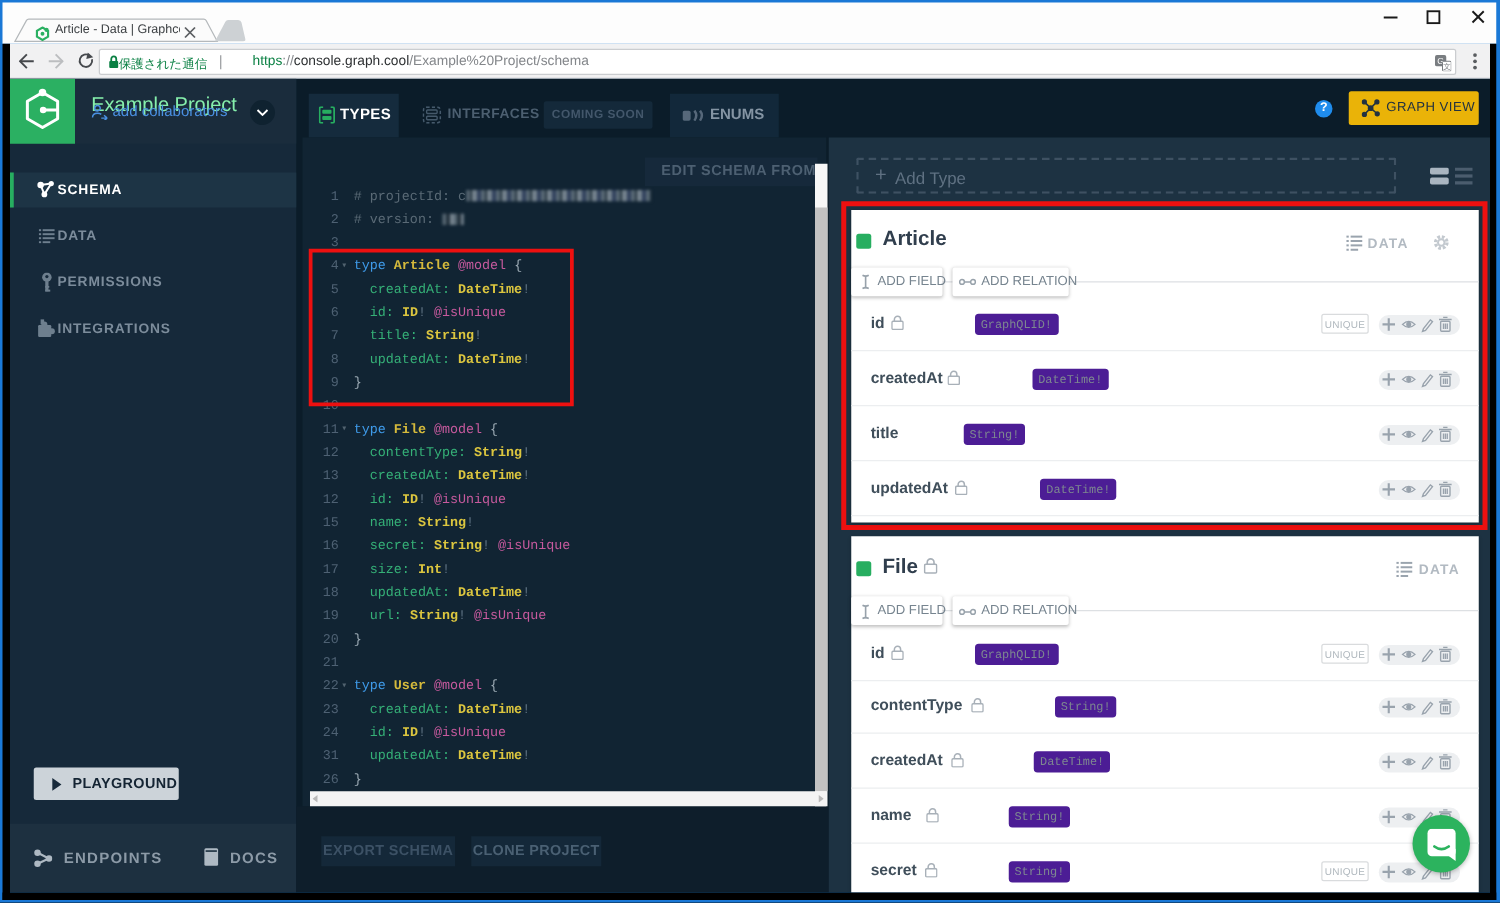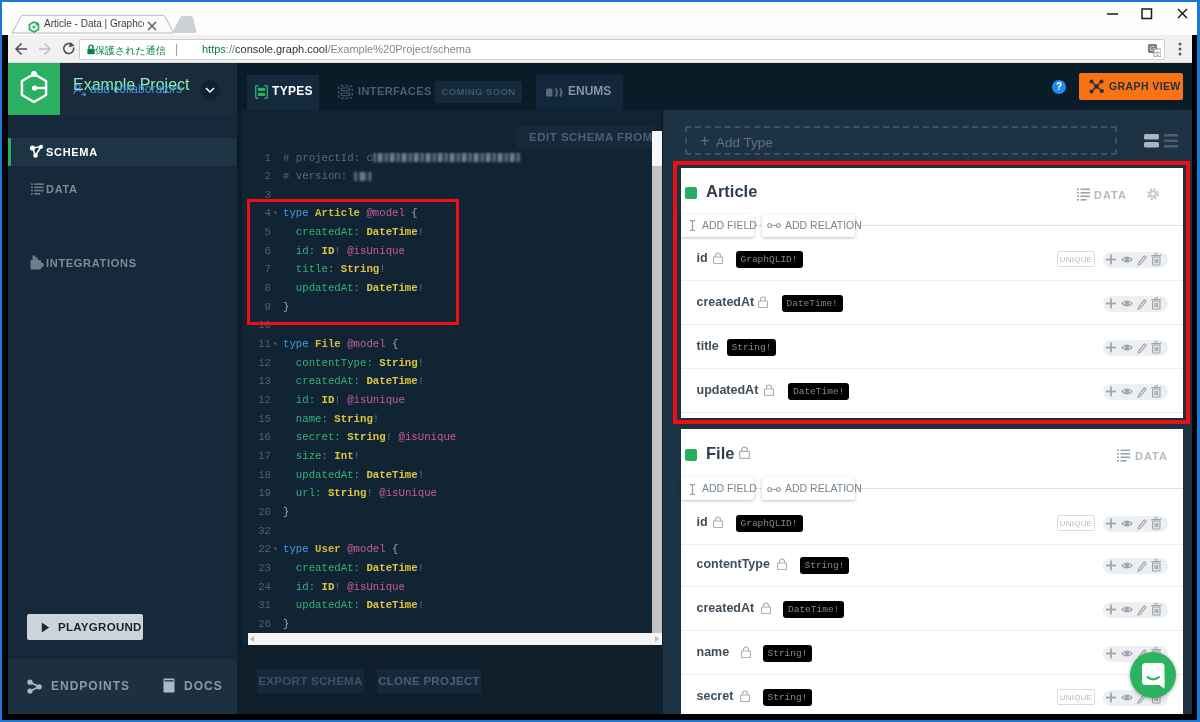--- a/index.html
+++ b/index.html
@@ -27,21 +27,21 @@
   .nav.active { background:#1d3445; color:#fff; border-left:3px solid #27ae60; }
   .nav.active .ic { left:12px; }
   .nav.active .lb { left:35px; }
   #playground { left:19px; top:551px; width:116px; height:26px; background:#ccd3d9; border-radius:2px; color:#142433; font-size:11.5px; font-weight:bold; letter-spacing:0.3px; line-height:26px; }
   #sfooter { left:0; top:596px; width:229px; height:55px; background:#1d3040; color:#8c9aa7; font-size:12px; font-weight:bold; letter-spacing:1px; }
   
   .tab { position:absolute; top:12px; height:35px; font-weight:bold; }
   #tab-types { left:239px; width:72px; background:#152b3d; color:#fff; }
   #tab-enums { left:528px; width:87px; background:#12283a; color:#8494a3; }
   #help { left:1044px; top:17px; width:14px; height:14px; border-radius:50%; background:#1f8ced; color:#fff; font-size:10px; font-weight:bold; text-align:center; line-height:14px; }
-  #graphview { left:1071px; top:9.5px; width:104px; white-space:nowrap; height:27.5px; background:#f97316; border-radius:2px; color:#233240; font-size:10.5px; font-weight:bold; letter-spacing:0.4px;text-align:right; }
+  #graphview { left:1071px; top:9.5px; width:104px; white-space:nowrap; height:27.5px; background:#eab308; border-radius:2px; color:#233240; font-size:10.5px; font-weight:normal; letter-spacing:0.4px;text-align:right; }
   
   #editor { left:234px; top:47px; width:419px; height:535px; background:#112433; }
   #cli-badge { left:274px; top:16px; height:23px; width:138px; background:#16293b; color:#4d6072; font-size:11.5px; font-weight:bold; letter-spacing:0.5px; line-height:23px; padding-left:13px; overflow:hidden; white-space:nowrap; }
   #vscroll { left:410px; top:21px; width:10px; height:514px; background:#f7f7f7; }
   #vthumb { left:0; top:35px; width:10px; height:467px; background:#c2c2c2; }
   #hscroll { left:6px; top:523px; width:413px; height:12px; background:#f4f4f4; }
   #code { left:0px; top:38.5px; font-family:"Liberation Mono", monospace; font-size:10.7px; }
   .ln { height:18.66px; line-height:18.66px; white-space:pre; }
   .num { position:absolute; left:0; width:29px; text-align:right; color:#4e6173; }
   .fold { position:absolute; left:31px; color:#51626f; font-size:8px; }
@@ -64,21 +64,21 @@
   .card { position:absolute; left:18px; width:502px; background:#fff; box-shadow:0 1px 3px rgba(0,0,0,0.2); }
   #card-article { top:57.5px; height:250px; }
   #card-file { top:319px; height:285px; }
   .gsq { position:absolute; left:3.5px; top:19.5px; width:12px; height:12px; background:#27ae60; border-radius:2px; }
   .cardtitle { position:absolute; left:25px; top:14.5px; font-size:16.5px; font-weight:bold; color:#303e4d; }
   .data-lb { position:absolute; font-size:11px; font-weight:bold; color:#b2bac2; letter-spacing:1px; }
   .addbtn { position:absolute; height:23px; background:#fff; border-radius:2px; box-shadow:0 1px 3px rgba(0,0,0,0.25); color:#76848f; font-size:10.5px; line-height:23px; white-space:nowrap; }
   .btnline { position:absolute; height:1px; background:#dde0e3; }
   .frow { position:absolute; left:0; width:502px; height:44.1px; border-bottom:1px solid #eceef0; }
   .fname { position:absolute; left:15.5px; top:14px; font-size:12.5px; font-weight:bold; color:#3f4e5a; }
-  .fbadge { position:absolute; top:14px; height:17px; line-height:17px; background:#000000; border-radius:3px; color:#7e8890; font-family:"Liberation Mono", monospace; font-size:9.5px; padding:0 5px; }
+  .fbadge { position:absolute; top:14px; height:17px; line-height:17px; background:#4c1d95; border-radius:3px; color:#7e8890; font-family:"Liberation Mono", monospace; font-size:9.5px; padding:0 5px;margin-left:44px; }
   .uniq { position:absolute; left:376px; top:14px; width:38px; height:16px; border:1px solid #d9dbdd; border-radius:2px; color:#b0b8be; font-size:8px; letter-spacing:0.2px; text-align:center; line-height:15px; background:#fff; }
   .ipill { position:absolute; left:422px; top:14.5px; width:64.5px; height:16px; background:#edeff1; border-radius:8px; }
   #intercom { left:1122px; top:589px; width:46px; height:46px; border-radius:50%; background:#2cb35e; box-shadow:0 1px 4px rgba(0,0,0,0.3); }
 </style>
 </head>
 <body>
 
 <div id="titlebar" class="abs">
   <svg class="abs" style="left:0;top:0;" width="1195" height="33" viewBox="0 0 1195 33">
     <path d="M10 31 L19.2 14.3 Q19.8 13.3 21 13.3 L161 13.3 Q162.3 13.3 162.9 14.4 L171.8 31 Z" fill="#fbfbfb" stroke="#b4b8bb" stroke-width="1"></path>
@@ -185,20 +185,32 @@
               <rect x="0" y="3.7" width="2.2" height="1.8"></rect>
               <rect x="3.6" y="3.7" width="11" height="1.8"></rect>
               <rect x="0" y="7.4" width="2.2" height="1.8"></rect>
               <rect x="3.6" y="7.4" width="11" height="1.8"></rect>
               <rect x="0" y="11.1" width="2.2" height="1.8"></rect>
               <rect x="3.6" y="11.1" width="7" height="1.8"></rect>
             </g>
           </svg></span>
         <span class="lb">DATA</span>
       </div>
+    <div class="nav" style="top:149px;">
+        <span class="ic"><svg width="9" height="16" viewBox="0 0 9 16" style="margin-top:6px;">
+            <g fill="#6e7f8e">
+              <circle cx="4.5" cy="3.8" r="3.8"></circle>
+              <circle cx="4.5" cy="3.2" r="1.3" fill="#16293a"></circle>
+              <rect x="3.2" y="7" width="2.6" height="8"></rect>
+              <rect x="3.2" y="13.7" width="4" height="1.6"></rect>
+              <rect x="3.2" y="10.8" width="3.2" height="1.4"></rect>
+            </g>
+          </svg></span>
+        <span class="lb">PERMISSIONS</span>
+      </div>
     <div class="nav" style="top:186px;">
         <span class="ic"><svg width="15" height="15" viewBox="0 0 15 15" style="margin-top:6px;">
             <g fill="#6e7f8e">
               <rect x="0.5" y="5" width="10.5" height="9.5" rx="1"></rect>
               <circle cx="5.5" cy="4.5" r="2.4"></circle>
               <circle cx="11.5" cy="10" r="2.4"></circle>
               <rect x="2.5" y="0.5" width="2.8" height="4"></rect>
             </g>
           </svg></span>
         <span class="lb">INTEGRATIONS</span>
@@ -286,21 +298,21 @@
       <div class="ln"><span class="num">11</span><span class="fold">▾</span><span class="cd"><span class="k">type</span><span class="x"> </span><span class="t">File</span><span class="x"> </span><span class="d">@model</span><span class="x"> {</span></span></div>
       <div class="ln"><span class="num">12</span><span class="cd"><span class="x">  </span><span class="f">contentType:</span><span class="x"> </span><span class="s">String</span><span class="bang">!</span></span></div>
       <div class="ln"><span class="num">13</span><span class="cd"><span class="x">  </span><span class="f">createdAt:</span><span class="x"> </span><span class="s">DateTime</span><span class="bang">!</span></span></div>
       <div class="ln"><span class="num">12</span><span class="cd"><span class="x">  </span><span class="f">id:</span><span class="x"> </span><span class="s">ID</span><span class="bang">!</span><span class="x"> </span><span class="d">@isUnique</span></span></div>
       <div class="ln"><span class="num">15</span><span class="cd"><span class="x">  </span><span class="f">name:</span><span class="x"> </span><span class="s">String</span><span class="bang">!</span></span></div>
       <div class="ln"><span class="num">16</span><span class="cd"><span class="x">  </span><span class="f">secret:</span><span class="x"> </span><span class="s">String</span><span class="bang">!</span><span class="x"> </span><span class="d">@isUnique</span></span></div>
       <div class="ln"><span class="num">17</span><span class="cd"><span class="x">  </span><span class="f">size:</span><span class="x"> </span><span class="s">Int</span><span class="bang">!</span></span></div>
       <div class="ln"><span class="num">18</span><span class="cd"><span class="x">  </span><span class="f">updatedAt:</span><span class="x"> </span><span class="s">DateTime</span><span class="bang">!</span></span></div>
       <div class="ln"><span class="num">19</span><span class="cd"><span class="x">  </span><span class="f">url:</span><span class="x"> </span><span class="s">String</span><span class="bang">!</span><span class="x"> </span><span class="d">@isUnique</span></span></div>
       <div class="ln"><span class="num">20</span><span class="cd"><span class="x">}</span></span></div>
-      <div class="ln"><span class="num">32</span><span class="cd"></span></div>
+      <div class="ln"><span class="num">21</span><span class="cd"></span></div>
       <div class="ln"><span class="num">22</span><span class="fold">▾</span><span class="cd"><span class="k">type</span><span class="x"> </span><span class="t">User</span><span class="x"> </span><span class="d">@model</span><span class="x"> {</span></span></div>
       <div class="ln"><span class="num">23</span><span class="cd"><span class="x">  </span><span class="f">createdAt:</span><span class="x"> </span><span class="s">DateTime</span><span class="bang">!</span></span></div>
       <div class="ln"><span class="num">24</span><span class="cd"><span class="x">  </span><span class="f">id:</span><span class="x"> </span><span class="s">ID</span><span class="bang">!</span><span class="x"> </span><span class="d">@isUnique</span></span></div>
       <div class="ln"><span class="num">31</span><span class="cd"><span class="x">  </span><span class="f">updatedAt:</span><span class="x"> </span><span class="s">DateTime</span><span class="bang">!</span></span></div>
       <div class="ln"><span class="num">26</span><span class="cd"><span class="x">}</span></span></div>
     </div>
     <div id="edred" class="abs"></div>
     <div id="vscroll" class="abs">
         <div id="vthumb" class="abs"></div>
       </div>

